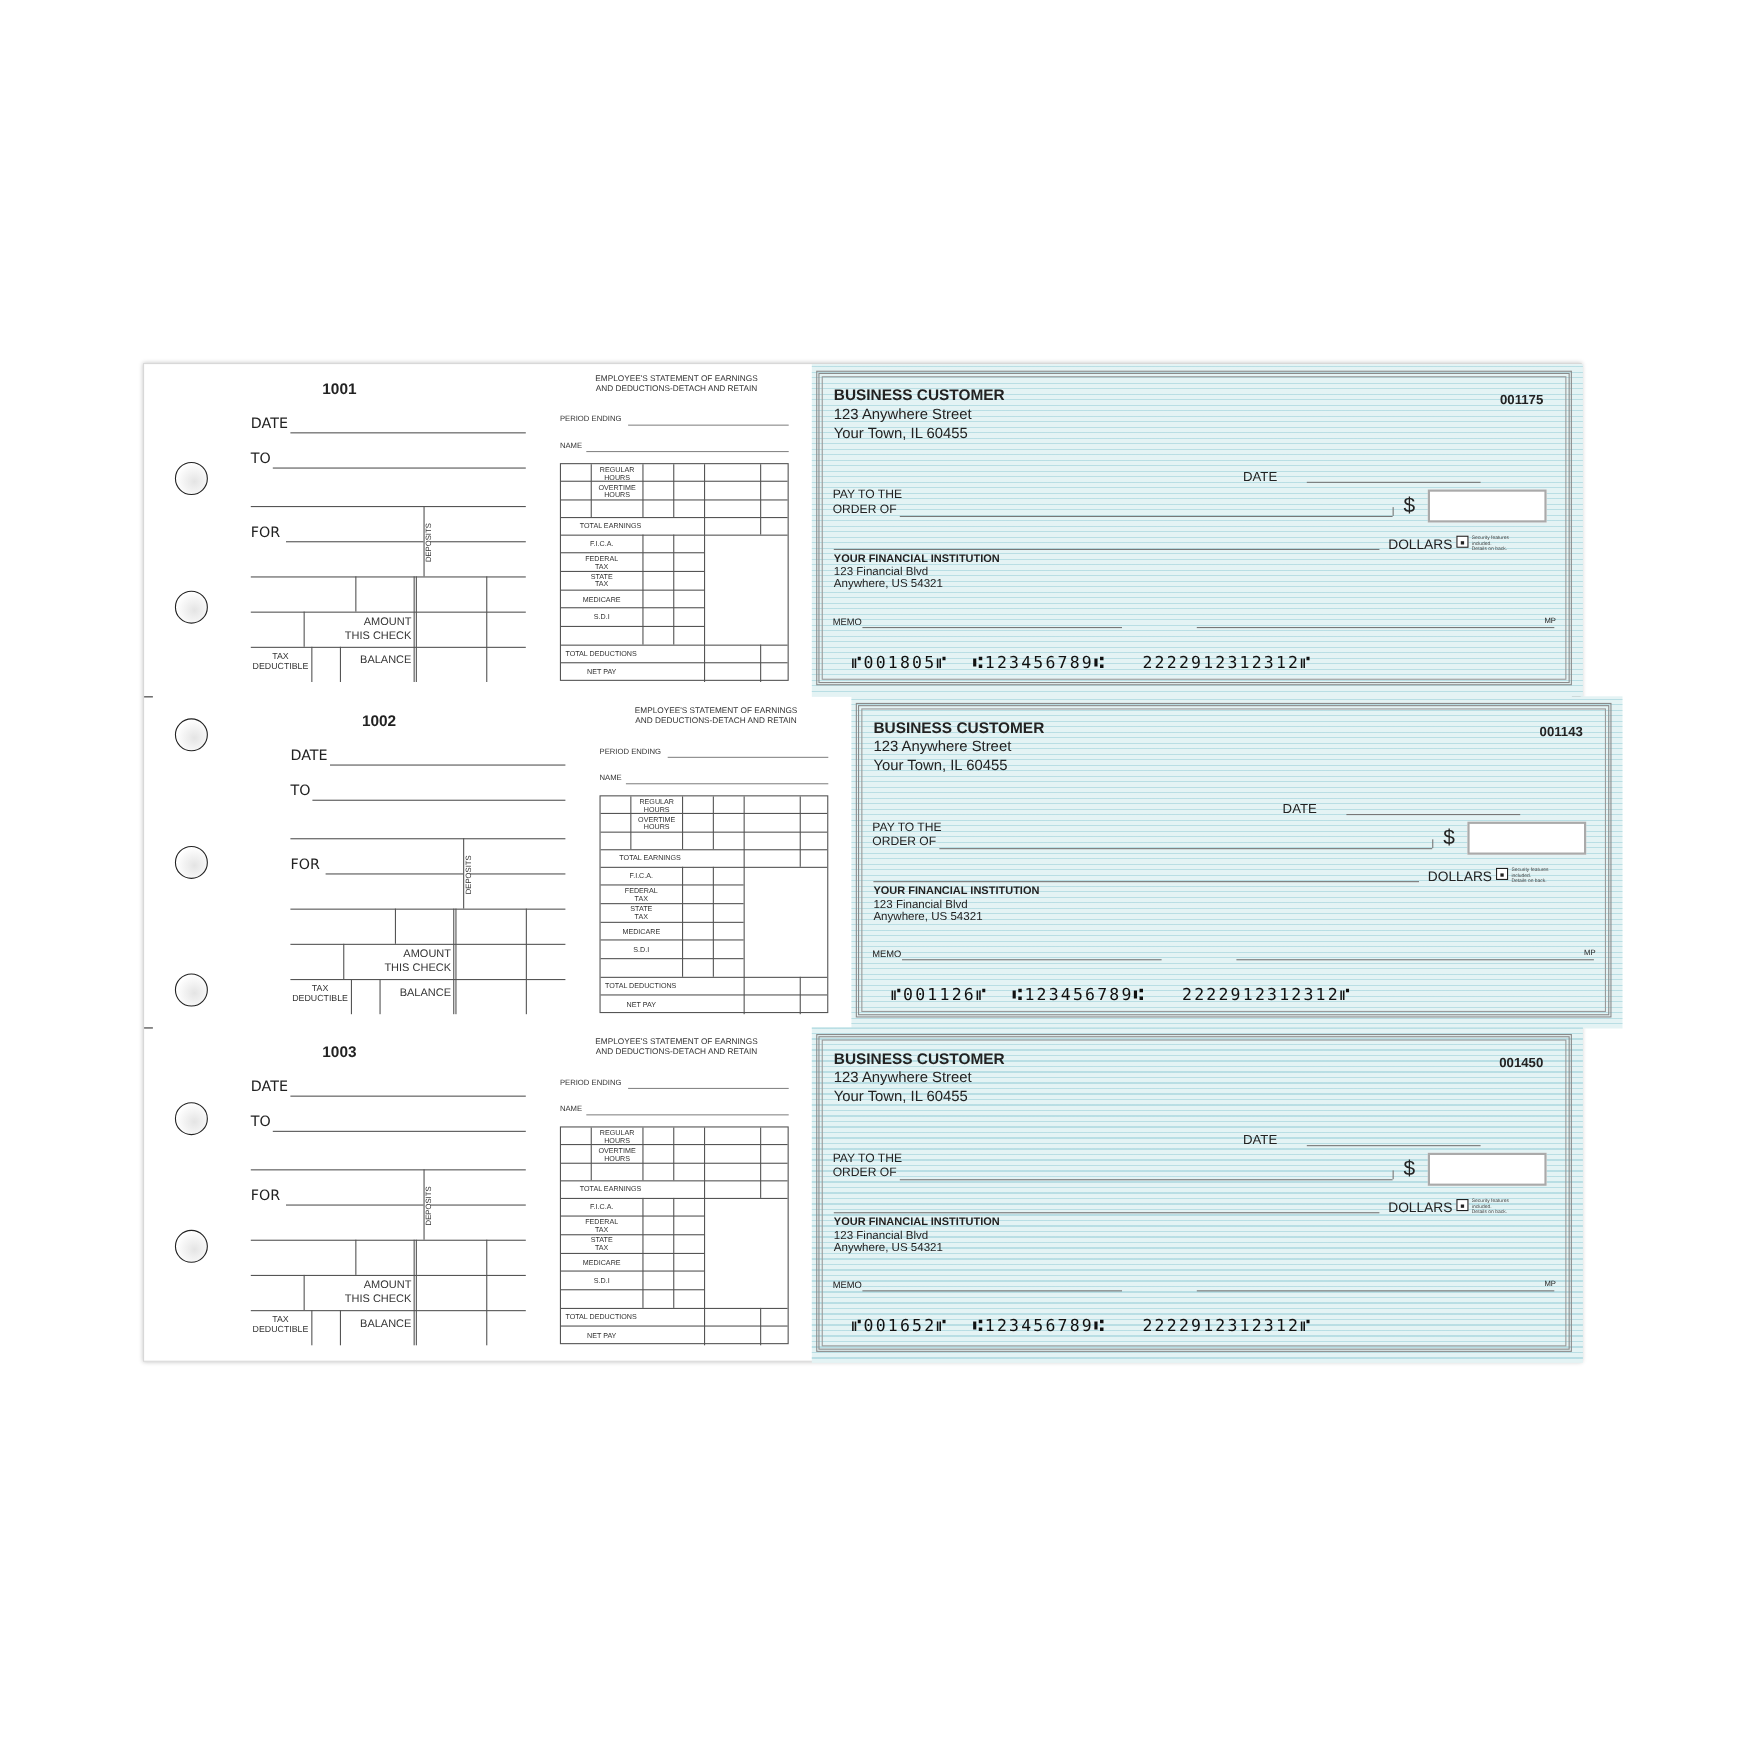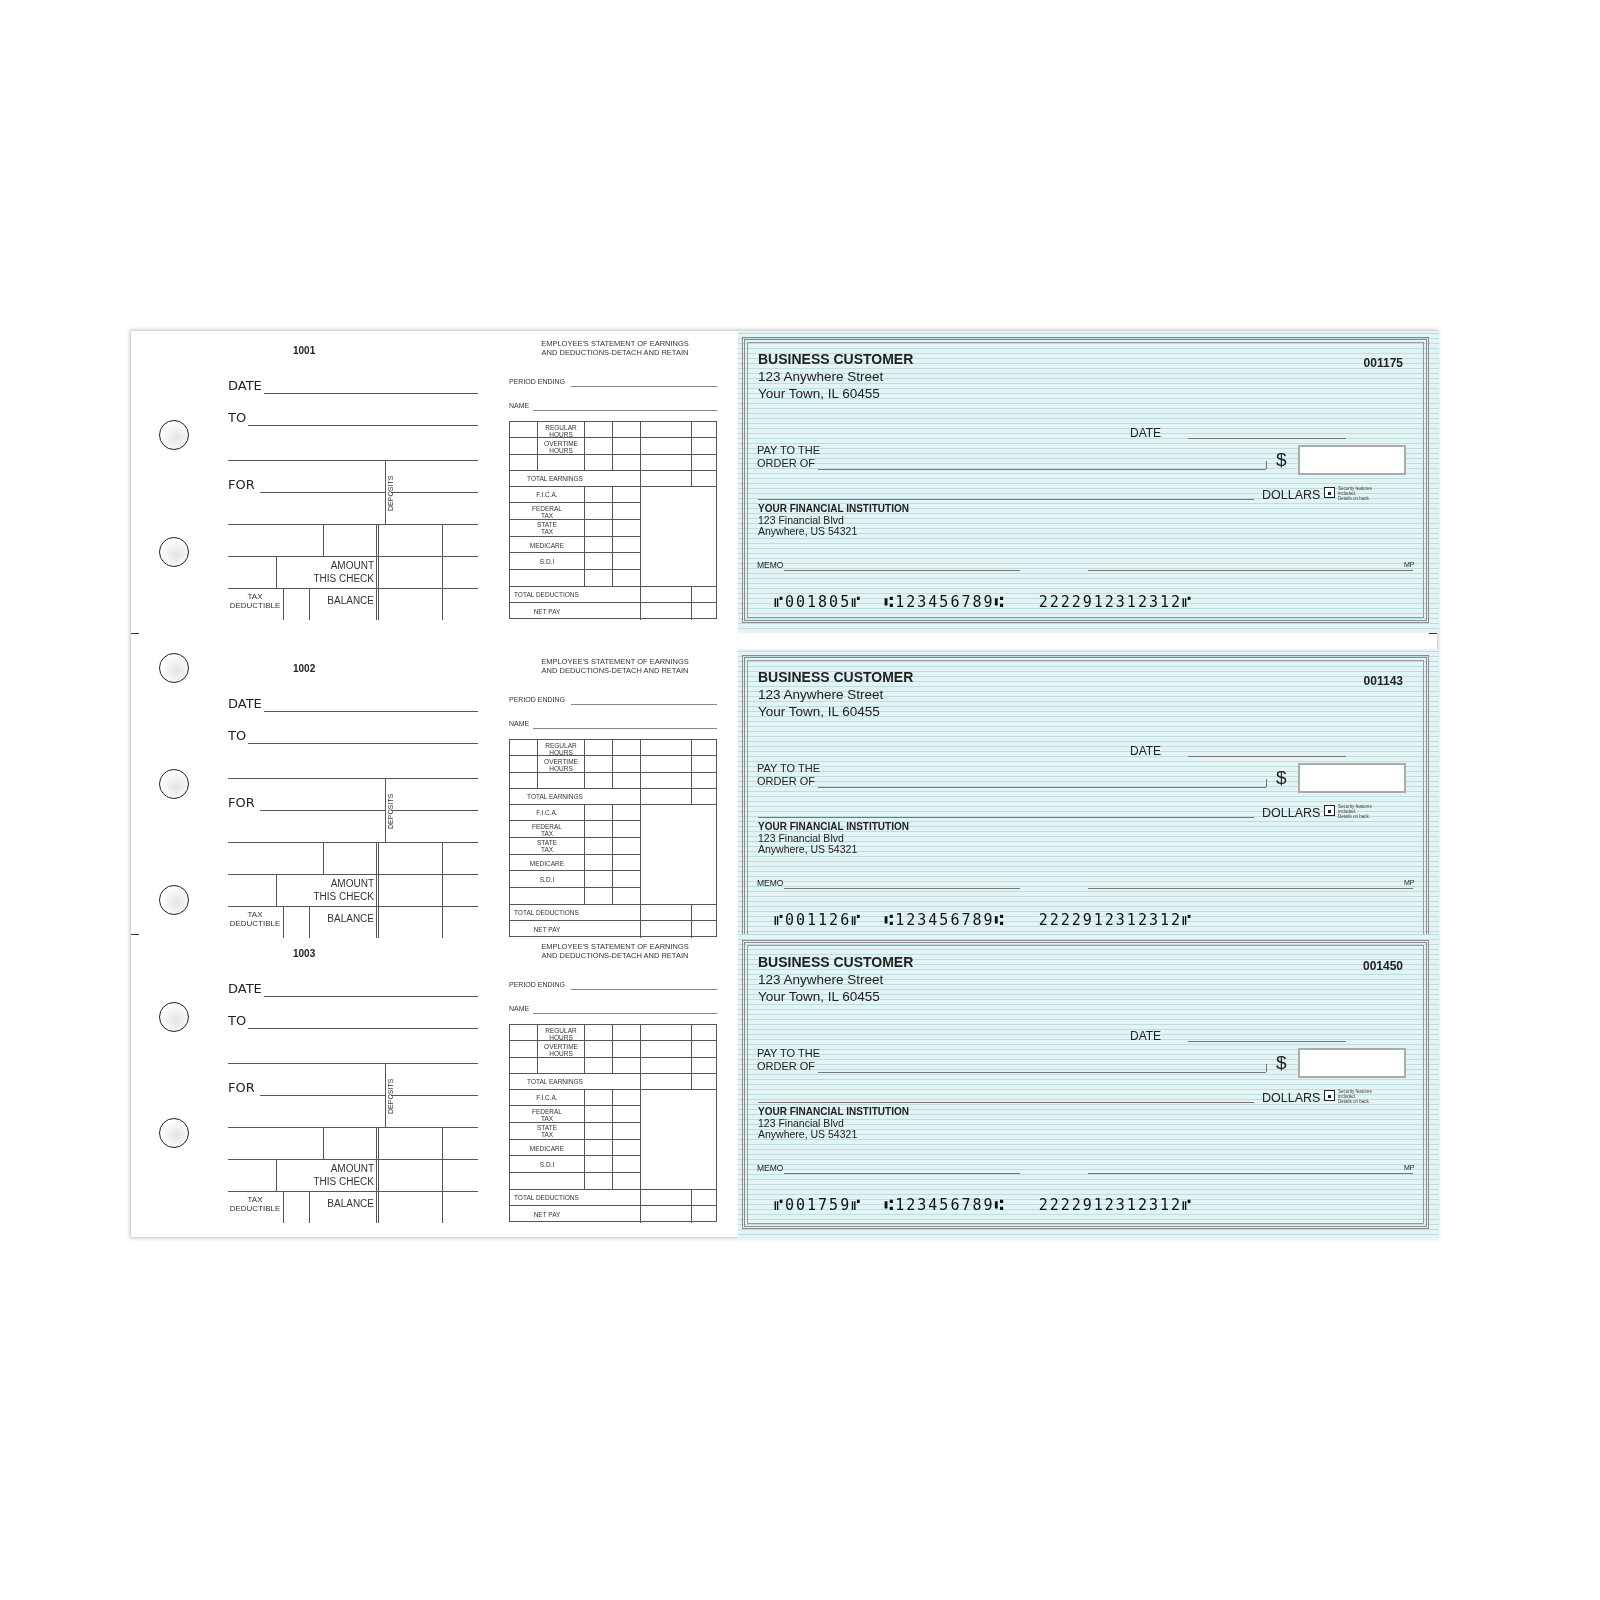--- a/index.html
+++ b/index.html
@@ -4,21 +4,21 @@
 <style>
   html, body { margin:0; padding:0; }
   body { width:1600px; height:1600px; background:#ffffff; position:relative; font-family:"Liberation Sans", sans-serif; color:#222; overflow:hidden; }
   .sheet { position:absolute; left:130px; top:330px; width:1308px; height:908px; background:#fff; box-shadow:0 0 4px rgba(0,0,0,0.25); border:1px solid #d8d8d8; box-sizing:border-box; }
   .row { position:absolute; left:0; width:1308px; height:302px; }
   .perf-mark { position:absolute; left:0; width:8px; border-top:1px solid #333; }
   .perf-mark-r { position:absolute; right:0; width:8px; border-top:1px solid #333; }
   .hole { position:absolute; left:28px; width:30px; height:30px; border-radius:50%; border:1.5px solid #222; background:radial-gradient(circle at 60% 60%, #e4e4e4 0%, #ffffff 70%); box-sizing:border-box; }
   
   .stub { position:absolute; left:97px; top:0; width:250px; height:302px; }
-  .stub .num { position:absolute; left:65px; top:14px; font-weight:bold; font-size:10px;text-align:right; }
+  .stub .num { position:absolute; left:65px; top:14px; font-weight:bold; font-size:14px;text-align:right; }
   .stub .lbl { position:absolute; font-family:"DejaVu Sans", sans-serif; font-size:13px; color:#222; }
   .hline { position:absolute; height:0; border-top:1px solid #555; }
   .vline { position:absolute; width:0; border-left:1px solid #555; }
   .tiny { position:absolute; font-size:9px; color:#333; text-align:center; line-height:10px; }
   .deposits { position:absolute; font-size:7px; color:#333; transform:rotate(-90deg); transform-origin:left top; }
   
   .earn { position:absolute; left:378px; top:0; width:212px; height:302px; }
   .earn .hdr { position:absolute; left:0; top:8px; width:212px; text-align:center; font-size:7.5px; line-height:9px; color:#333; }
   .earn .fld { position:absolute; font-size:7px; color:#333; }
   .grid { position:absolute; left:0; top:90px; width:208px; border:1px solid #555; box-sizing:border-box; }
@@ -152,21 +152,21 @@
       <div class="ck" style="left:19px;top:229px;font-size:8.5px;">MEMO</div>
       <div class="hline" style="left:46px;top:239px;width:236px;border-color:#777;"></div>
       <div class="hline" style="left:350px;top:239px;width:325px;border-color:#777;"></div>
       <div class="ck" style="left:666px;top:230px;font-size:7px;">MP</div>
       <div class="micr" style="left:36px;top:262px;">
         <span>⑈001805⑈</span>&nbsp;&nbsp;<span>⑆123456789⑆</span>&nbsp;&nbsp;&nbsp;<span>2222912312312⑈</span>
       </div>
     </div>
   </div>
 
-  <div class="row" style="top:318px;">
+  <div class="row" style="top:302px;margin-left:36px;">
     <div class="stub">
       <div class="num">1002</div>
       <div class="lbl" style="left:0;top:47px;">DATE</div>
       <div class="hline" style="left:36px;top:62px;width:214px;"></div>
       <div class="lbl" style="left:0;top:79px;">TO</div>
       <div class="hline" style="left:20px;top:94px;width:230px;"></div>
       <div class="hline" style="left:0;top:129px;width:250px;"></div>
       <div class="lbl" style="left:0;top:146px;">FOR</div>
       <div class="hline" style="left:32px;top:161px;width:125px;"></div>
       <div class="hline" style="left:163px;top:161px;width:87px;"></div>
@@ -341,18 +341,18 @@
       <div class="ck" style="left:524px;top:157px;font-size:12.5px;">DOLLARS</div>
       <div class="lock" style="left:586px;top:156px;"></div>
       <div class="sec-text" style="left:600px;top:155px;"><span>Security features</span><br><span>included.</span><br><span>Details on back.</span></div>
       <div class="ck bank-name" style="left:20px;top:172px;">YOUR FINANCIAL INSTITUTION</div>
       <div class="ck bank-addr" style="left:20px;top:184px;"><span>123 Financial Blvd</span><br><span>Anywhere, US 54321</span></div>
       <div class="ck" style="left:19px;top:229px;font-size:8.5px;">MEMO</div>
       <div class="hline" style="left:46px;top:239px;width:236px;border-color:#777;"></div>
       <div class="hline" style="left:350px;top:239px;width:325px;border-color:#777;"></div>
       <div class="ck" style="left:666px;top:230px;font-size:7px;">MP</div>
       <div class="micr" style="left:36px;top:262px;">
-        <span>⑈001759⑈</span>&nbsp;&nbsp;<span>⑆123456789⑆</span>&nbsp;&nbsp;&nbsp;<span>2222912312312⑈</span>
+        <span>⑈001652⑈</span>&nbsp;&nbsp;<span>⑆123456789⑆</span>&nbsp;&nbsp;&nbsp;<span>2222912312312⑈</span>
       </div>
     </div>
   </div>
 
 </div>
 
 </body></html>

